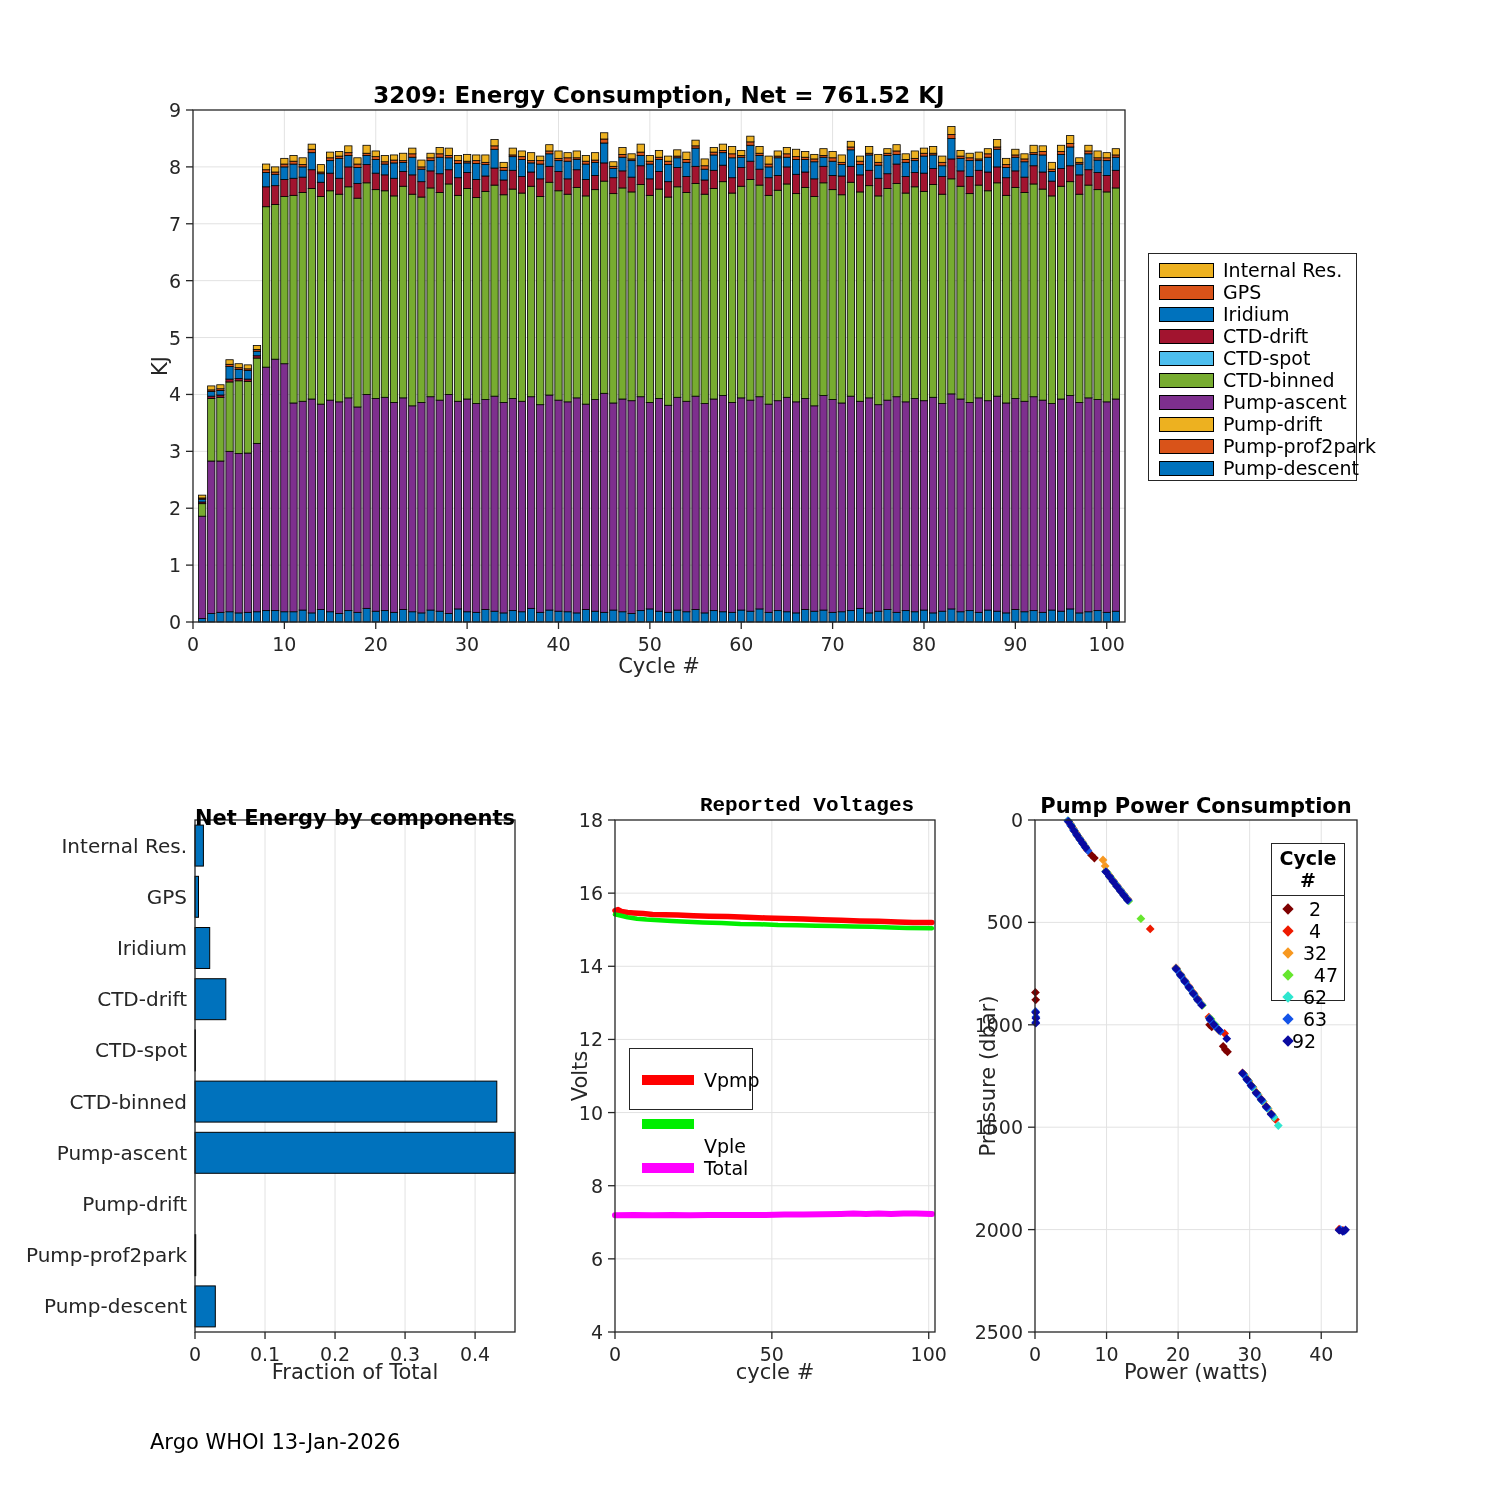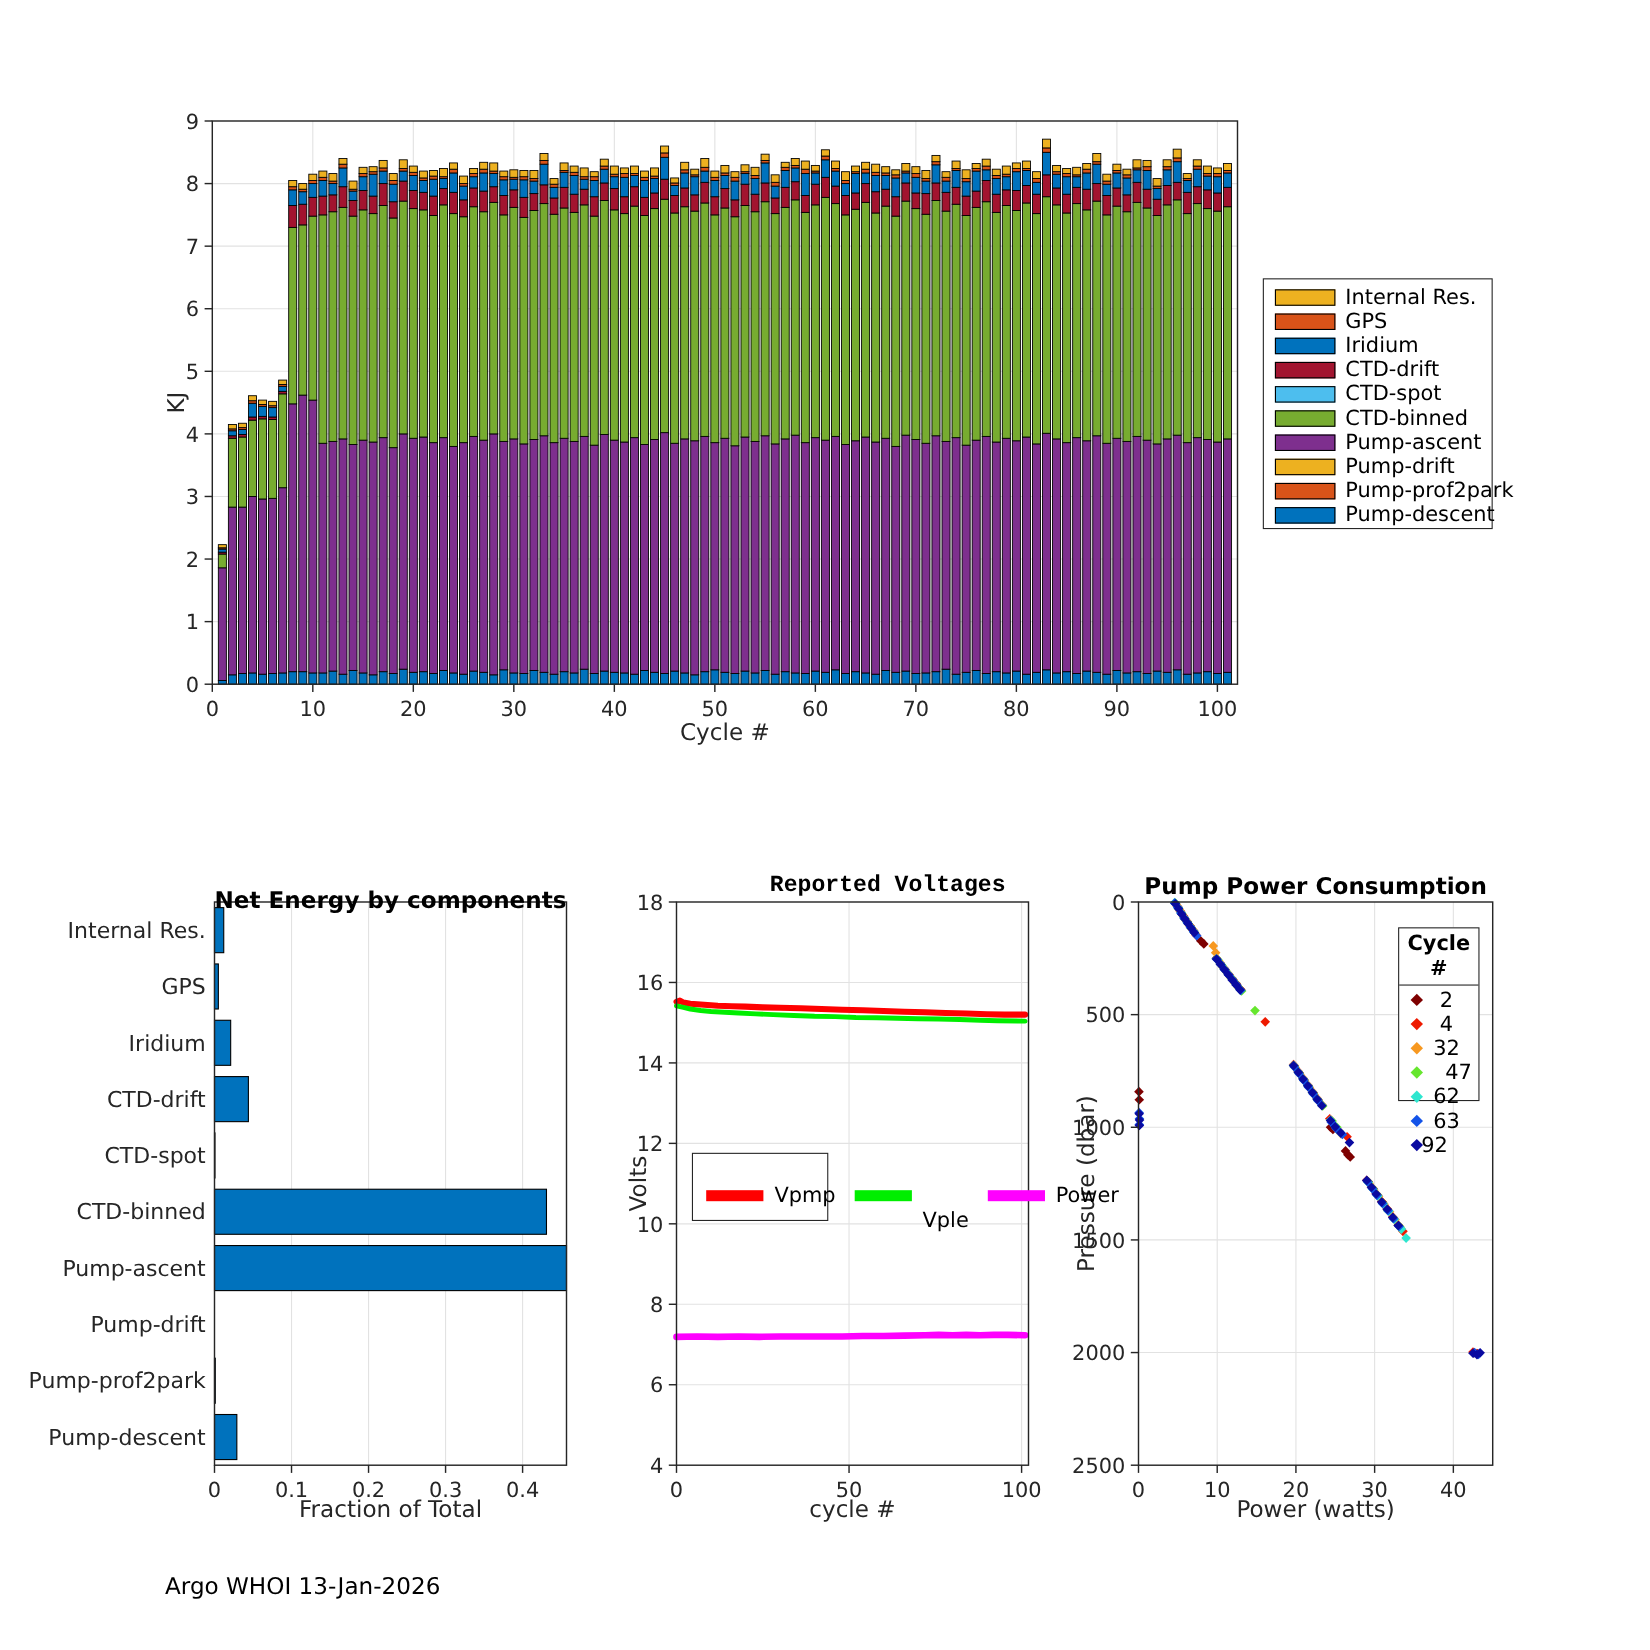--- a/index.html
+++ b/index.html
@@ -1131,20 +1131,21 @@
       <line x1="1035" y1="1024.8" x2="1028" y2="1024.8" stroke="#262626" stroke-width="1.3"></line>
       <text x="1023" y="1031.8" text-anchor="end" font-size="19px" fill="#262626" font-family="&quot;DejaVu Sans&quot;,&quot;Liberation Sans&quot;,sans-serif">1000</text>
       <line x1="1035" y1="1127.2" x2="1028" y2="1127.2" stroke="#262626" stroke-width="1.3"></line>
       <text x="1023" y="1134.2" text-anchor="end" font-size="19px" fill="#262626" font-family="&quot;DejaVu Sans&quot;,&quot;Liberation Sans&quot;,sans-serif">1500</text>
       <line x1="1035" y1="1229.6" x2="1028" y2="1229.6" stroke="#262626" stroke-width="1.3"></line>
       <text x="1023" y="1236.6" text-anchor="end" font-size="19px" fill="#262626" font-family="&quot;DejaVu Sans&quot;,&quot;Liberation Sans&quot;,sans-serif">2000</text>
       <line x1="1035" y1="1332" x2="1028" y2="1332" stroke="#262626" stroke-width="1.3"></line>
       <text x="1023" y="1339" text-anchor="end" font-size="19px" fill="#262626" font-family="&quot;DejaVu Sans&quot;,&quot;Liberation Sans&quot;,sans-serif">2500</text>
     </svg>
 
+  <div class="abs ctitle" style="left:193px;top:82px;width:932px;">3209: Energy Consumption,  Net = 761.52 KJ</div>
   <div class="abs axlabel" style="left:193px;top:654px;width:932px;">Cycle #</div>
   <div class="abs ylab" style="left:160px;top:366px;">KJ</div>
 
   <div class="abs ctitle-sm" style="left:175px;top:794px;width:360px;margin-top:12px;">Net Energy by components</div>
   <div class="abs axlabel" style="left:195px;top:1360px;width:320px;">Fraction of Total</div>
 
   <div class="abs ctitle-sm" style="left:647px;top:794px;width:320px;font-family:Liberation Mono, monospace;">Reported Voltages</div>
   <div class="abs axlabel" style="left:615px;top:1360px;width:320px;">cycle #</div>
   <div class="abs ylab" style="left:580px;top:1076px;">Volts</div>
 
@@ -1188,32 +1189,32 @@
       <div class="lg-row">
         <span class="lg-swatch" style="width: 55px; height: 15px; background: rgb(217, 83, 25);"></span>
         <span class="lg-label" style="padding-left: 9px;">Pump-prof2park</span>
       </div>
       <div class="lg-row">
         <span class="lg-swatch" style="width: 55px; height: 15px; background: rgb(0, 114, 189);"></span>
         <span class="lg-label" style="padding-left: 9px;">Pump-descent</span>
       </div>
     </div>
 
-  <div id="legend-volts" class="legend" style="left:629px;top:1048px;width:124px;height:62px;padding:20px 0 4px 12px;display:flex;flex-direction:row;justify-content:space-around;gap:17px;">
+  <div id="legend-volts" class="legend" style="left:629px;top:1048px;width:124px;height:62px;padding:20px 0 4px 12px;display:flex;flex-direction:column;justify-content:space-around;">
       <div class="lg-row">
         <span style="width: 52px; height: 10px; background: rgb(255, 0, 0); flex: 0 0 auto;"></span>
         <span class="lg-label" style="padding-left: 10px;">Vpmp</span>
       </div>
       <div class="lg-row">
         <span style="width: 52px; height: 10px; background: rgb(0, 238, 0); flex: 0 0 auto;"></span>
         <span class="lg-label" style="padding-left: 10px; margin-top: 44px;">Vple</span>
       </div>
       <div class="lg-row">
         <span style="width: 52px; height: 10px; background: rgb(255, 0, 255); flex: 0 0 auto;"></span>
-        <span class="lg-label" style="padding-left: 10px;">Power</span>
+        <span class="lg-label" style="padding-left: 10px;">Total</span>
       </div>
     </div>
 
   <div id="legend-pump" class="legend" style="left:1271px;top:843px;width:74px;height:158px;">
     <div class="lg-title">Cycle #</div>
     <div id="legend-pump-rows" style="display:flex;flex-direction:column;justify-content:space-around;height:120px;padding:2px 6px;">
         <div class="lg-row">
           <span class="lg-diamond" style="width: 8px; height: 8px; background: rgb(126, 0, 0); margin-left: 6px;"></span>
           <span class="lg-label" style="flex: 1 1 0%; text-align: center;">2</span>
         </div>

